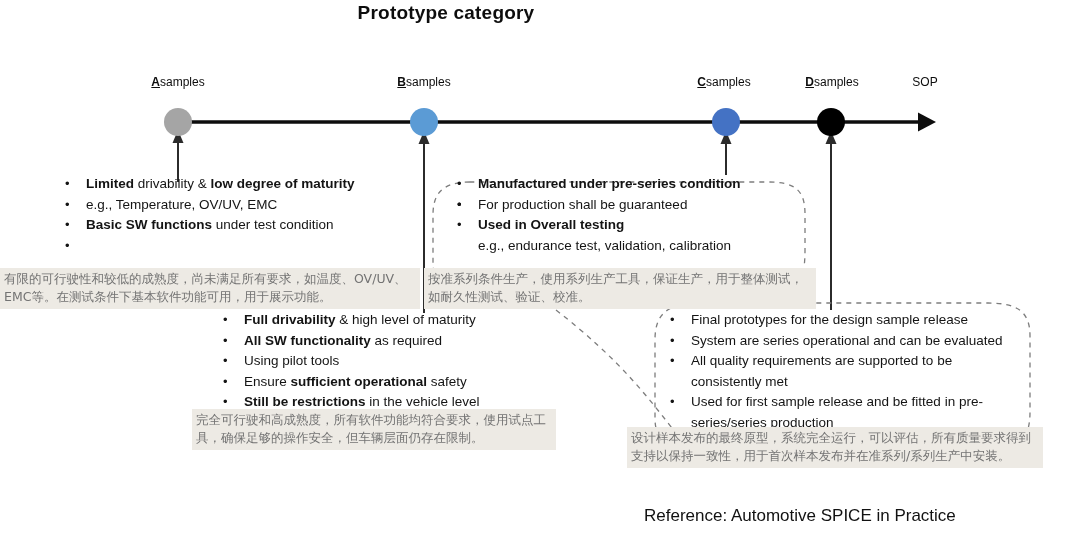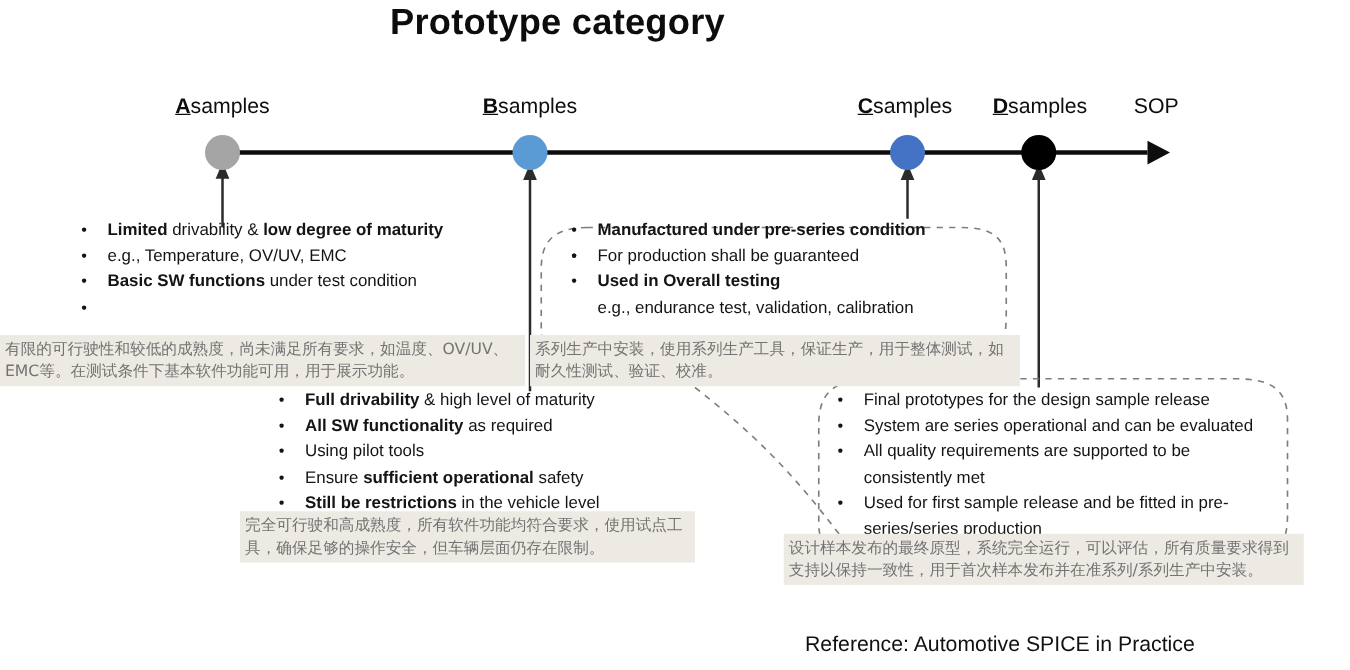--- a/index.html
+++ b/index.html
@@ -7,29 +7,29 @@
     width:1080px;height:536px;position:relative;overflow:hidden;
     background:#ffffff;
     font-family:"Liberation Sans","DejaVu Sans",sans-serif;
     color:#0d0d0d;
   }
   .abs{position:absolute;}
 
   
   #title{
     left:0;top:2px;width:892px;text-align:center;
-    font-size:29px;font-weight:bold;letter-spacing:.2px;color:#0d0d0d;
+    font-size:19px;font-weight:bold;letter-spacing:.2px;color:#0d0d0d;
   }
 
   
   #art{left:0;top:0;width:1080px;height:536px;}
 
   
   .mstone-label{
-    font-size:17px;color:#0d0d0d;white-space:nowrap;
+    font-size:12px;color:#0d0d0d;white-space:nowrap;
     transform:translateX(-50%);
   }
   .mstone-label b{font-weight:bold;text-decoration:underline;}
 
   
   .block{font-size:13.5px;line-height:20px;color:#141414;}
   .block ul{margin:0;padding:0;list-style:none;}
   .block li{
     position:relative;padding-left:26px;margin:0;
     font-size:13.5px;line-height:20.5px;
@@ -148,21 +148,21 @@
 
 <div class="abs block" style="left:452px;top:174px;width:350px;">
   <ul>
       <li><span class="bul">•</span><b>Manufactured under pre-series condition</b></li>
       <li><span class="bul">•</span></li>
       <li><span class="bul">•</span><span>For production shall be guaranteed</span></li>
       <li><span class="bul">•</span><b>Used in Overall testing</b></li>
       <li class="nobul"><span>e.g., endurance test, validation, calibration</span></li>
     </ul>
 </div>
-<div class="abs cn" style="left:424px;top:268px;width:384px;">系列生产中安装，使用系列生产工具，保证生产，用于整体测试，如耐久性测试、验证、校准。</div>
+<div class="abs cn" style="left:424px;top:268px;width:384px;">按准系列条件生产，使用系列生产工具，保证生产，用于整体测试，如耐久性测试、验证、校准。</div>
 
 <div class="abs block" style="left:665px;top:310px;width:370px;">
   <ul>
       <li><span class="bul">•</span><span>Final prototypes for the design sample release</span></li>
       <li><span class="bul">•</span><span>System are series operational and can be evaluated</span></li>
       <li><span class="bul">•</span><span>All quality requirements are supported to be</span></li>
       <li class="nobul"><span>consistently met</span></li>
       <li><span class="bul">•</span><span>Used for first sample release and be fitted in pre-</span></li>
       <li class="nobul"><span>series/series production</span></li>
     </ul>

